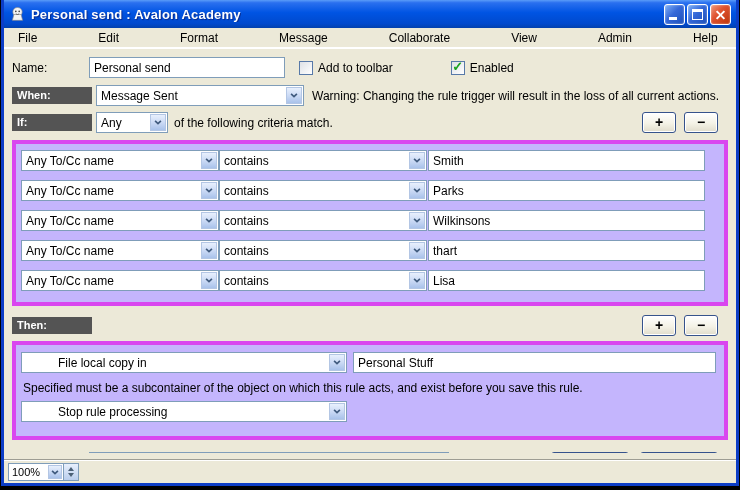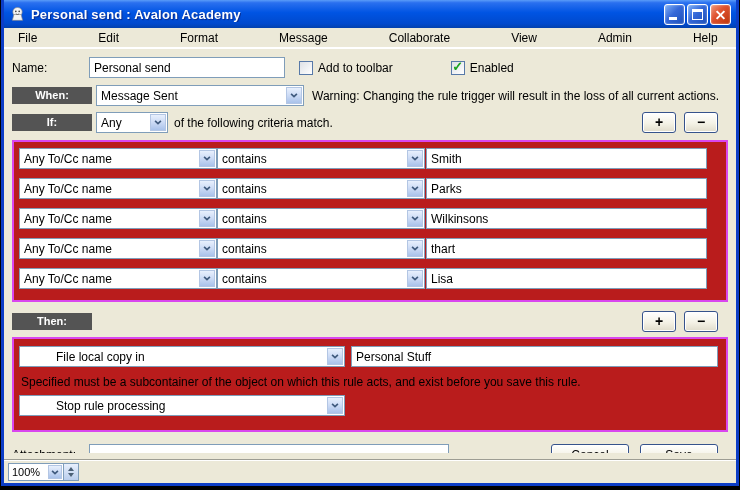--- a/index.html
+++ b/index.html
@@ -32,21 +32,21 @@
   .menu-item { padding:2px 8px; cursor:default; }
 
   
   .content { flex:1 1 auto; padding:6px 8px 0 8px; overflow:hidden; display:flex; flex-direction:column; }
   .row { display:flex; align-items:center; }
 
   .field-label { width:77px; flex:0 0 77px; }
   input[type=text] { height:21px; border:1px solid #7F9DB9; background:#fff; padding:0 4px;
                      font-family:"Liberation Sans",sans-serif; font-size:12px; }
   .dark-label { background:#545454; color:#fff; font-weight:bold; font-size:11px;
-                width:80px; flex:0 0 80px; padding:2px 5px; height:17px;text-align:center; }
+                width:80px; flex:0 0 80px; padding:2px 5px; height:17px; }
 
   
   .combo { position:relative; height:21px; border:1px solid #7F9DB9; background:#fff;
            display:flex; align-items:center; padding:0 20px 0 4px; }
   .combo-arrow { position:absolute; right:1px; top:1px; bottom:1px; width:16px;
                  background:linear-gradient(180deg,#e8f0fd 0%,#cfddf6 45%,#a9c2ea 100%);
                  border:1px solid #b3c6e4; display:flex; align-items:center; justify-content:center; }
   .chev { width:8px; height:5px; display:block; }
 
   
@@ -56,21 +56,21 @@
 
   
   .xp-btn { border:1px solid #36538c; border-radius:3px; height:21px;
             background:linear-gradient(180deg,#ffffff 0%,#f4f2e6 55%,#e0dccb 100%);
             font-family:"Liberation Sans",sans-serif; font-size:12px; text-align:center;
             box-shadow:inset 0 0 0 1px #fff; }
   .pm-btn { width:34px; font-weight:bold; font-size:14px; line-height:17px; }
   .push-btn { width:78px; }
 
   
-  .panel { border:2px solid #d946ef; background:#b91c1c; }
+  .panel { border:4px solid #d946ef; background:#c4b5fd; }
   .criteria-panel { margin-top:7px; padding:6px 5px 2px 5px; }
   .criteria-row { display:flex; align-items:center; margin-bottom:9px; padding-right:14px; }
   .combo-field { width:198px; flex:0 0 198px; }
   .combo-op { width:208px; flex:0 0 208px; }
   .crit-input { flex:1 1 auto; margin-left:1px; }
 
   .then-panel { margin-top:5px; padding:7px 8px 14px 5px; }
   .combo-action { width:326px; flex:0 0 326px;padding-left:36px; }
   .action-target { flex:1 1 auto; margin-left:6px; }
   .note-text { margin:8px 0 6px 2px; }

